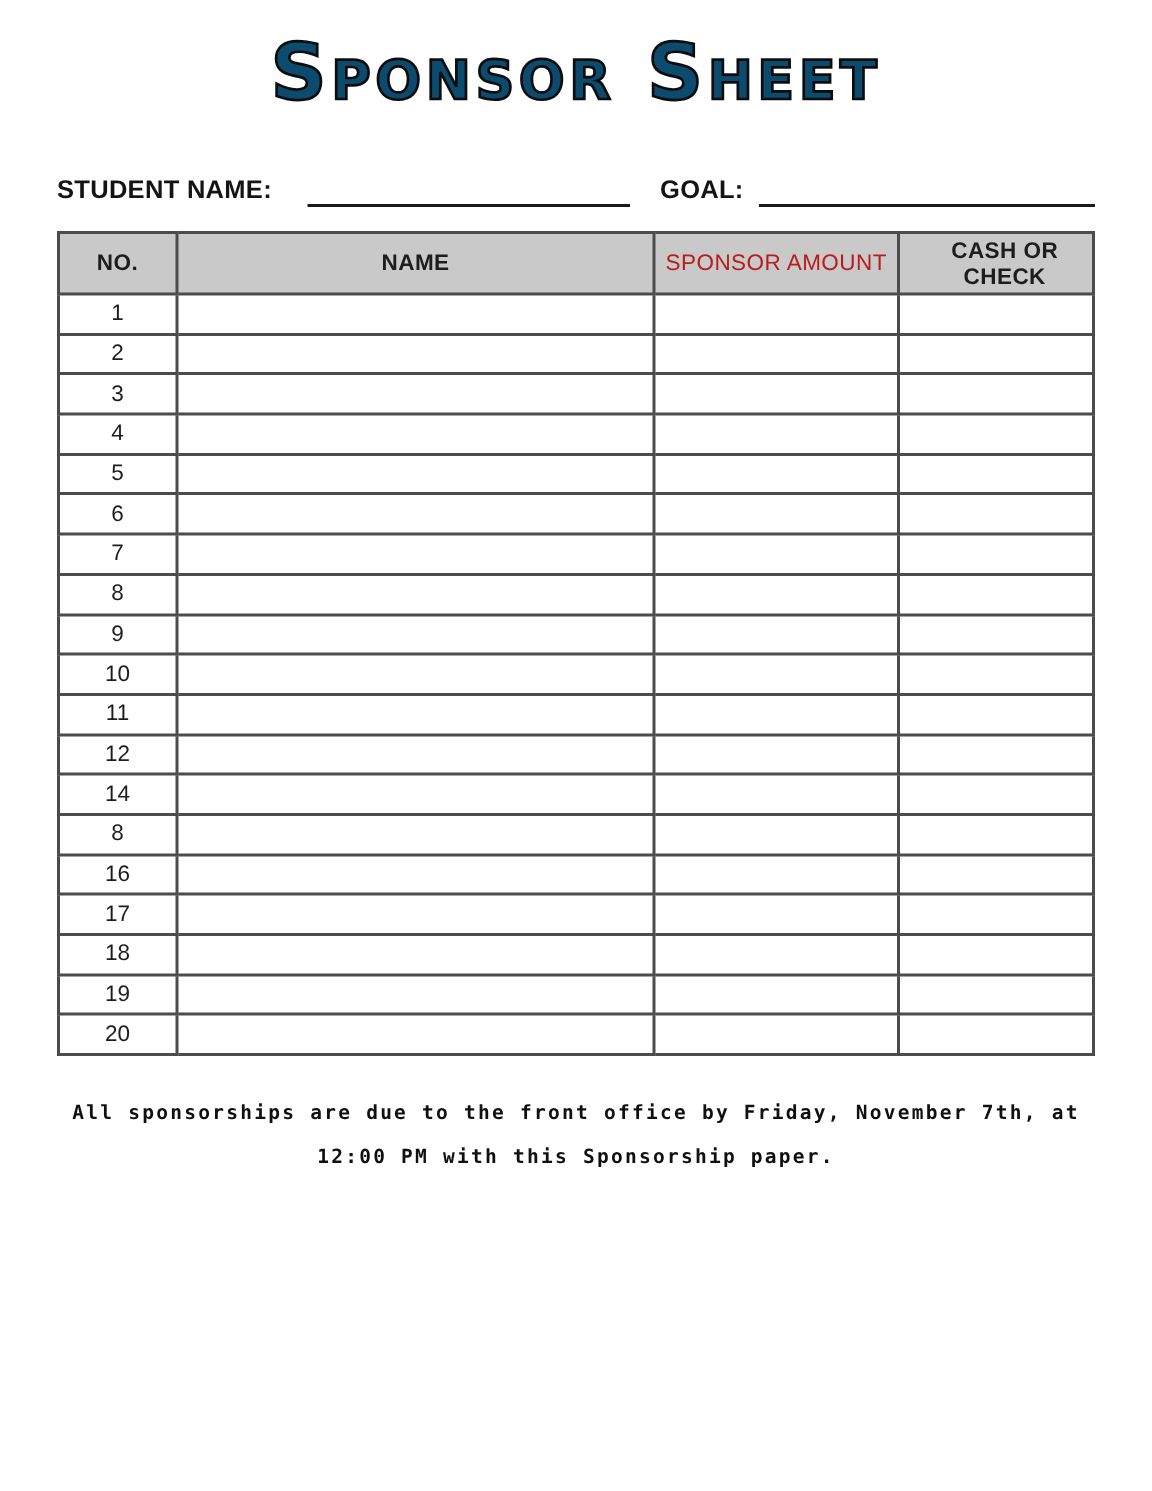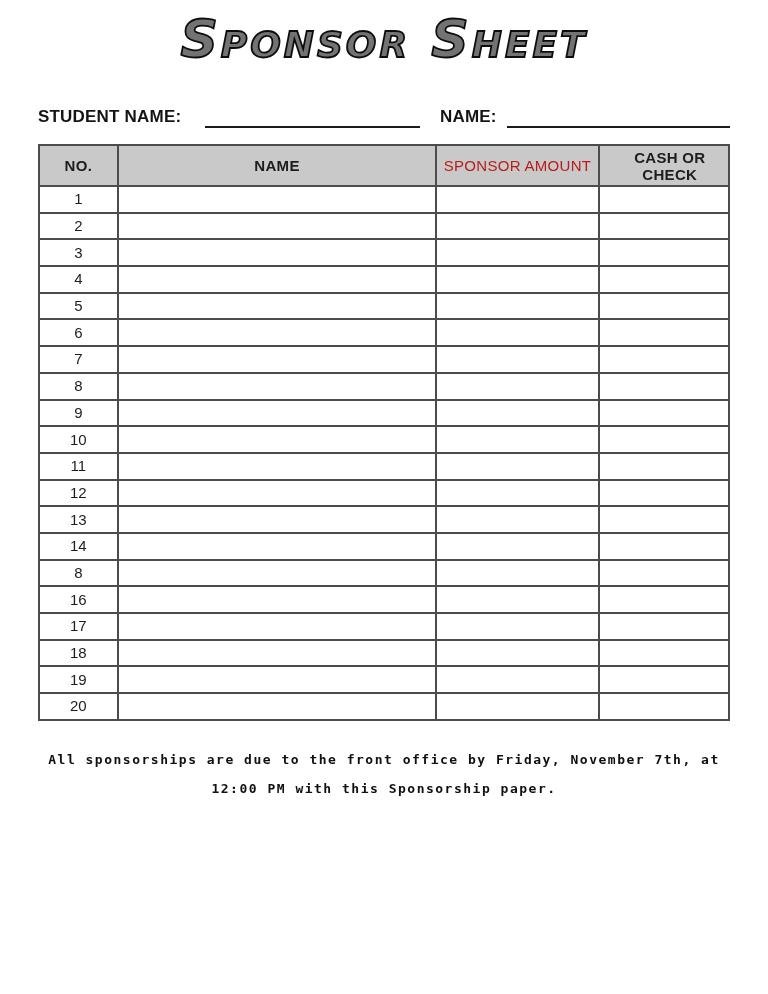--- a/index.html
+++ b/index.html
@@ -7,31 +7,30 @@
     width: 768px; height: 994px;
     background: #ffffff;
     overflow: hidden;
     font-family: "Liberation Sans", sans-serif;
     color: #111;
   }
   .sheet { padding: 0 38px; }
 
   
   .title {
-    margin-top: 6px;
+    margin-top: 16px;
     text-align: center;
     font-family: "DejaVu Sans", sans-serif;
     font-weight: 900;
     font-variant: small-caps;
     font-size: 52px;
     letter-spacing: 3px;
-    color: #737373;
+    color: #0c4a6e;
     -webkit-text-stroke: 1.8px #0d0d0d;
     line-height: 66px;
-    font-style: italic;
   }
 
   
   .fields {
     display: flex;
     align-items: flex-end;
     margin-top: 26px;
     height: 30px;
   }
   .field { display: flex; align-items: flex-end; }
@@ -106,21 +105,21 @@
 <div class="sheet">
 
   <div class="title">Sponsor Sheet</div>
 
   <div class="fields">
     <div class="field field-student">
       <span class="flabel">STUDENT NAME:</span>
       <span class="fline"></span>
     </div>
     <div class="field field-goal">
-      <span class="flabel">NAME:</span>
+      <span class="flabel">GOAL:</span>
       <span class="fline"></span>
     </div>
   </div>
 
   <table class="sponsor-table">
     <thead>
       <tr>
         <th>NO.</th>
         <th>NAME</th>
         <th>SPONSOR AMOUNT</th>
@@ -194,26 +193,20 @@
           <td></td>
           <td></td>
         </tr>
         <tr>
           <td>12</td>
           <td></td>
           <td></td>
           <td></td>
         </tr>
         <tr>
-          <td>13</td>
-          <td></td>
-          <td></td>
-          <td></td>
-        </tr>
-        <tr>
           <td>14</td>
           <td></td>
           <td></td>
           <td></td>
         </tr>
         <tr>
           <td>8</td>
           <td></td>
           <td></td>
           <td></td>

